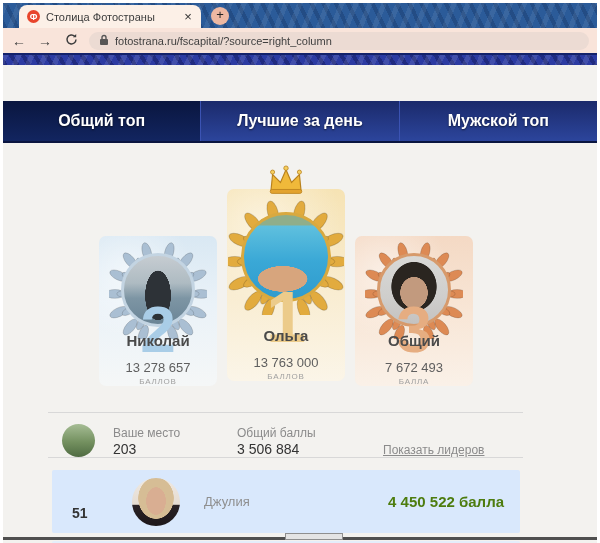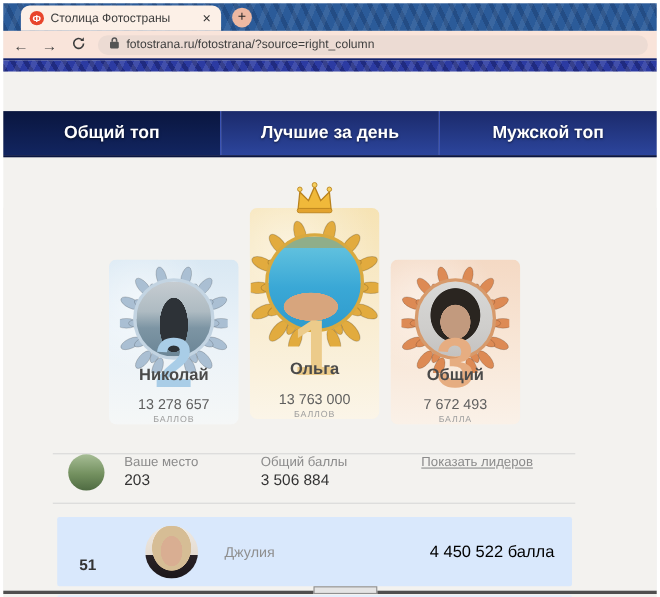--- a/index.html
+++ b/index.html
@@ -95,21 +95,21 @@
   .photo-olga { background:
     radial-gradient(ellipse 25px 13px at 46% 76%, #d7a57d 98%, transparent),
     linear-gradient(180deg,#8fae8a 0%,#8fae8a 12%,#5fc0de 13%,#3aa8d6 55%,#2f9bcd 100%); }
   .photo-nasiba { background:
     radial-gradient(ellipse 14px 16px at 50% 54%, #c29a7e 97%, transparent),
     radial-gradient(ellipse 23px 25px at 50% 45%, #2a2520 97%, transparent),
     linear-gradient(180deg,#d9d9d7 0%,#cfcecc 60%,#c4c2c0 100%); }
 
   
   .divider { border-top:1px solid #d8d8d8; margin:0 74px 0 45px; }
-  .user-panel { display:flex; align-items:flex-start; margin:0 0 0 59px; height:44px; }
+  .user-panel { display:flex; align-items:flex-end; margin:0 0 0 59px; height:44px; }
   .avatar-sm { width:33px; height:33px; border-radius:50%; flex:none; }
   .avatar-user { background:linear-gradient(180deg,#a6bd95 0%,#73905f 55%,#4f6b42 100%); }
   .up-col { margin-left:18px; width:112px; }
   .up-col2 { margin-left:12px; width:118px; }
   .up-label { font-size:12px; color:#8b8b8b; }
   .up-value { font-size:14px; font-weight:normal; color:#333; margin-top:1px; }
   .leaders-link { font-size:12px; color:#8b8b8b; text-decoration:underline; margin-left:28px; cursor:pointer; }
 
   
   .rows { margin:12px 0 0 49px; width:468px; }
@@ -119,21 +119,21 @@
   .l-rank { width:34px; font-size:14px; font-weight:bold; color:#333;margin-top:22px; }
   .l-avatar { width:48px; height:48px; border-radius:50%; margin-left:26px; flex:none; }
   .avatar-julia { background:
     radial-gradient(ellipse 10px 14px at 50% 48%, #d9ae92 97%, transparent),
     radial-gradient(ellipse 18px 21px at 50% 42%, #d6bd95 97%, transparent),
     linear-gradient(180deg,#efe9e2 0%,#e5dcd2 55%,#2a2226 56%,#1c171a 100%); }
   .avatar-alex { background:
     radial-gradient(ellipse 8px 15px at 48% 58%, #8d9aa6 97%, transparent),
     linear-gradient(180deg,#d6dcd6 0%,#bccdc0 50%,#9db3a4 100%); }
   .l-name { font-size:13px; color:#8f8f8f; margin-left:24px; }
-  .l-score { margin-left:auto; font-size:15px; font-weight:normal; color:#000000; }
+  .l-score { margin-left:auto; font-size:15px; font-weight:bold; color:#4d7c0f; }
 
   
   .bottom-line { position:absolute; left:0; right:0; bottom:0; height:3px; background:#4f4f4f; }
   .bottom-notch { position:absolute; left:282px; bottom:0; width:58px; height:7px;
     background:#e4e4e4; border:1px solid #8f8f8f; }
 </style>
 </head>
 <body>
 
 <svg width="0" height="0" style="position:absolute">
@@ -175,21 +175,21 @@
           <path d="M13.8 1.2 L13.8 5.2 L9.8 5.2 Z" fill="#3d3d3d"></path>
         </svg>
     </span>
     <div class="urlbar">
       <span>
         <svg width="10" height="12" viewBox="0 0 10 12">
             <rect x="1" y="5" width="8" height="6" rx="1" fill="#555"></rect>
             <path d="M3 5 V3.5 a2 2 0 0 1 4 0 V5" fill="none" stroke="#555" stroke-width="1.4"></path>
           </svg>
       </span>
-      <span class="url-text">fotostrana.ru/fotostrana/?source=right_column</span>
+      <span class="url-text">fotostrana.ru/fscapital/?source=right_column</span>
     </div>
   </div>
 
   <div class="navy-line"></div>
   <div class="texture"></div>
 
   <div class="nav">
     <div class="nav-tab active">
       <span>Общий топ</span>
     </div>

